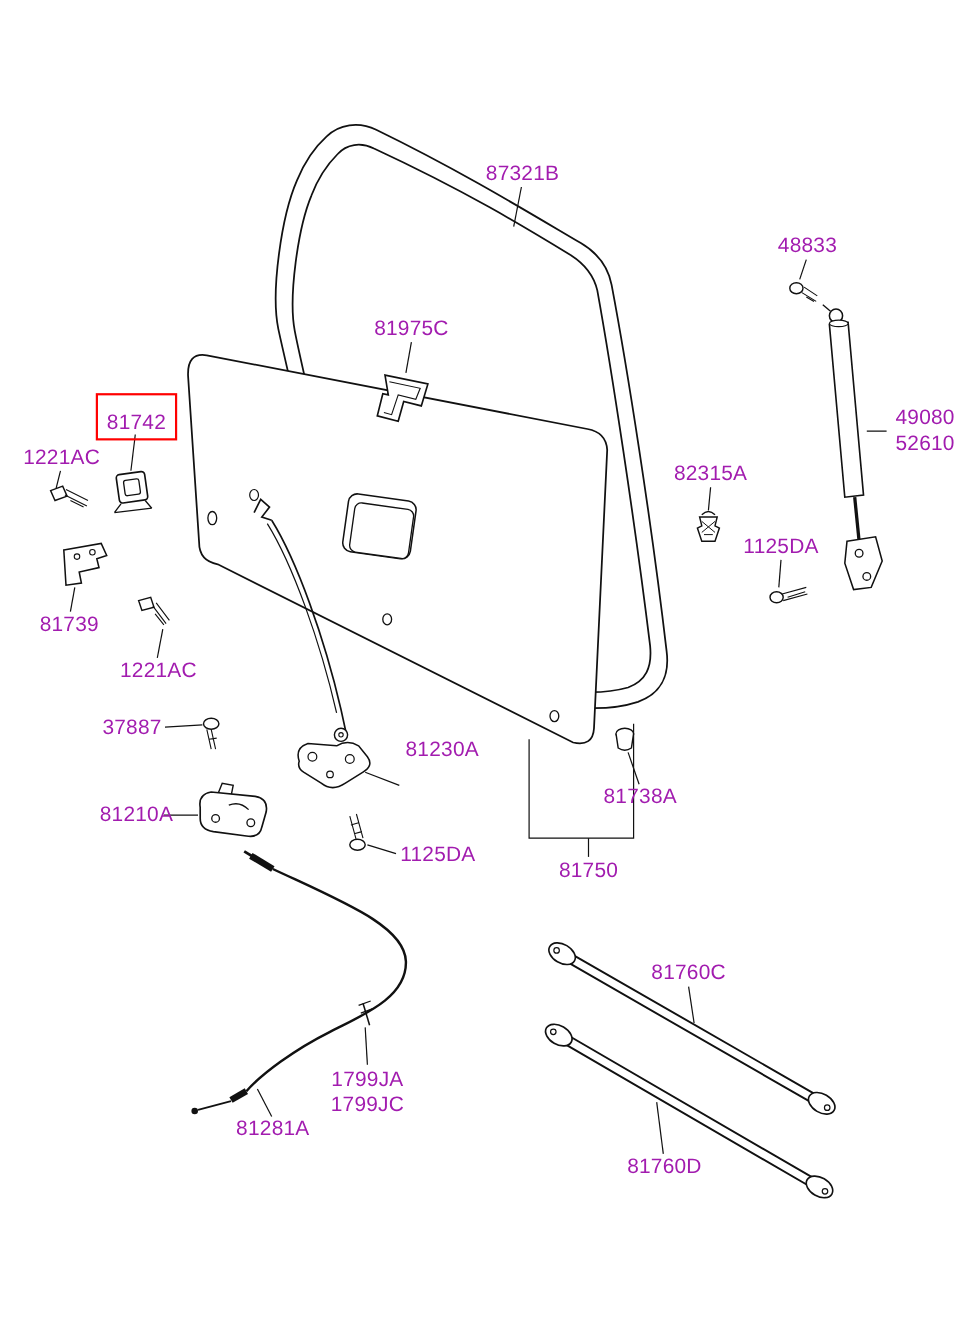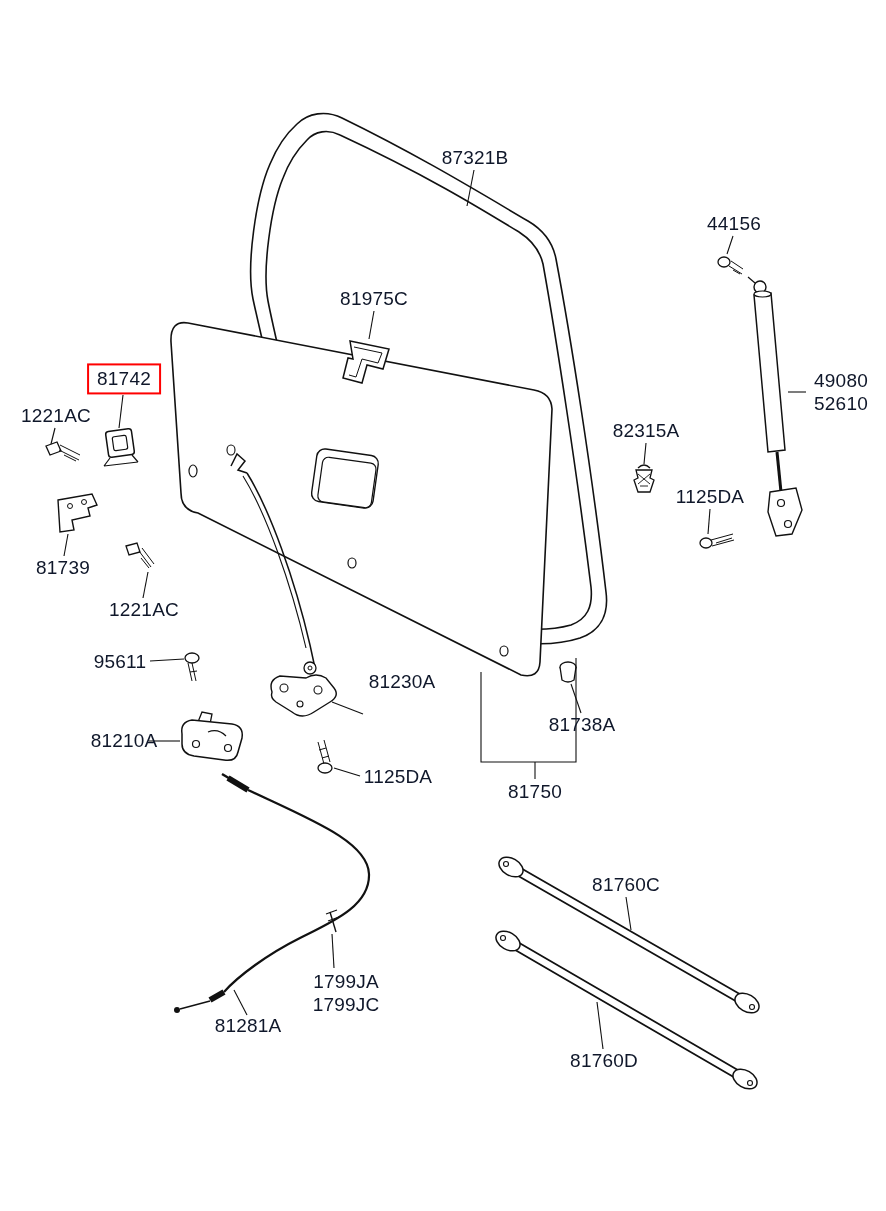--- a/index.html
+++ b/index.html
@@ -3,25 +3,25 @@
 <meta charset="utf-8">
 <style>
   html,body{margin:0;padding:0;background:#fff}
   .stage{
     position:relative;width:886px;height:1211px;background:#fff;
     overflow:hidden;font-family:"Liberation Sans",sans-serif;
   }
   .artwork{position:absolute;left:0;top:0}
   .lbl{
     position:absolute;transform:translate(-50%,-50%);
-    font-size:19px;color:#0f172a;white-space:nowrap;letter-spacing:.2px;
+    font-size:19px;color:#a21caf;white-space:nowrap;letter-spacing:.2px;
     cursor:pointer;text-align:center;line-height:1.22;
   }
   .lbl-highlight{
-    border:2px solid #ff0000;padding:2px 8px 2px;
+    border:2px solid #ff0000;padding:14px 8px 2px;
   }
 </style>
 </head>
 <body>
 
 <div class="stage">
 
   <svg class="artwork" width="886" height="1211" viewBox="0 0 886 1211">
 
     <g stroke="#111" fill="none" stroke-width="1.6">
@@ -181,44 +181,44 @@
       <path d="M535,762 L535,779"></path>
       <path d="M626,897 L631,930"></path>
       <path d="M334,968 L332,934"></path>
       <path d="M247,1015 L234,990"></path>
       <path d="M603,1049 L597,1002"></path>
     </g>
   </svg>
 
   <div class="lbl" style="left:475px;top:158px">87321B</div>
   <div class="lbl" style="left:374px;top:299px">81975C</div>
-  <div class="lbl" style="left:734px;top:224px">44156</div>
+  <div class="lbl" style="left:734px;top:224px">48833</div>
 
   <div class="lbl" style="left:841px;top:392px">
     <div>49080</div>
     <div>52610</div>
   </div>
 
   <div class="lbl" style="left:646px;top:431px">82315A</div>
   <div class="lbl" style="left:710px;top:497px">1125DA</div>
 
   <div class="lbl lbl-highlight" style="left:124px;top:379px">81742</div>
 
   <div class="lbl" style="left:56px;top:416px">1221AC</div>
   <div class="lbl" style="left:63px;top:568px">81739</div>
   <div class="lbl" style="left:144px;top:610px">1221AC</div>
-  <div class="lbl" style="left:120px;top:662px">95611</div>
+  <div class="lbl" style="left:120px;top:662px">37887</div>
   <div class="lbl" style="left:124px;top:741px">81210A</div>
   <div class="lbl" style="left:402px;top:682px">81230A</div>
   <div class="lbl" style="left:398px;top:777px">1125DA</div>
   <div class="lbl" style="left:582px;top:725px">81738A</div>
   <div class="lbl" style="left:535px;top:792px">81750</div>
   <div class="lbl" style="left:626px;top:885px">81760C</div>
 
-  <div class="lbl" style="left:346px;top:993px">
+  <div class="lbl" style="left:334px;top:993px">
     <div>1799JA</div>
     <div>1799JC</div>
   </div>
 
   <div class="lbl" style="left:248px;top:1026px">81281A</div>
   <div class="lbl" style="left:604px;top:1061px">81760D</div>
 
 </div>
 
 </body></html>

